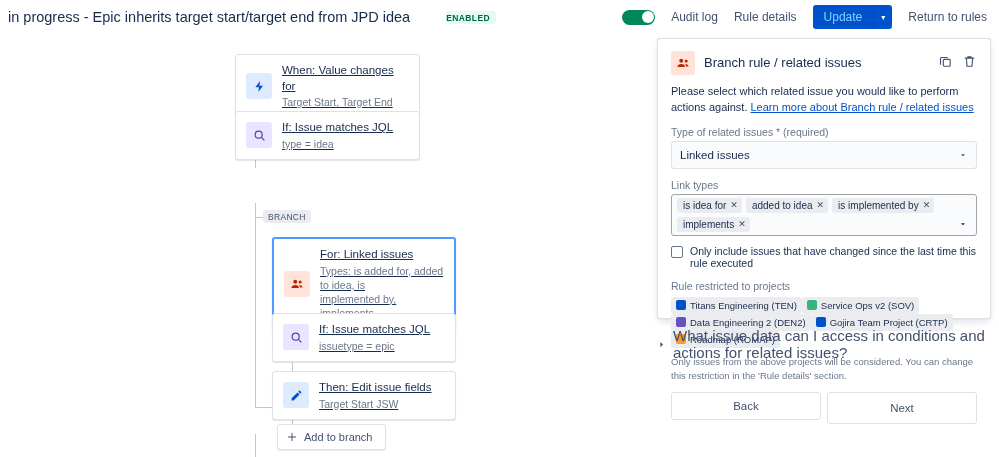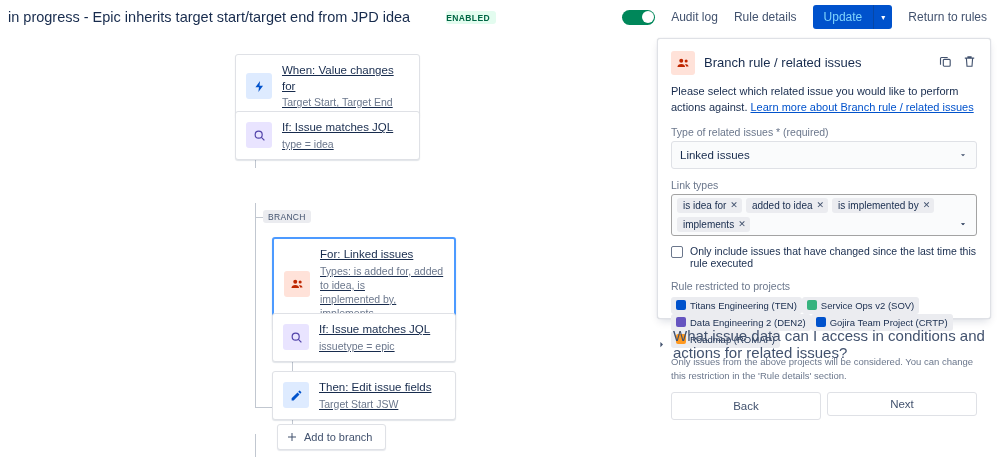--- a/index.html
+++ b/index.html
@@ -174,21 +174,21 @@
   }
   .pavatar { width:10px; height:10px; border-radius:2px; flex:0 0 10px; }
   .hint { font-size:9.5px; color:#6b778c; margin-top:7px; line-height:1.45; }
   .btnrow { display:flex; margin-top:10px; gap:0; }
   .btn-back {
     flex:1; background:#fff; border:1px solid #dfe1e6; color:#42526e;
     font-size:11.5px; height:28px; border-radius:3px; cursor:pointer;
   }
   .btn-next {
     flex:1; background:#fff; border:1px solid #dfe1e6; color:#42526e;
-    font-size:11.5px; height:24px; border-radius:3px; cursor:pointer; margin-left:6px;
+    font-size:11.5px; height:32px; border-radius:3px; cursor:pointer; margin-left:6px;
   }
   .disclosure {
     position:absolute; left:657px; top:327px; width:334px;
     display:flex; align-items:center; gap:7px;
     font-size:15px; color:#42526e; cursor:pointer;
   }
   .disclosure .chev { font-size:9px; color:#42526e; }
   svg { display:block; }
 </style>
 </head>

